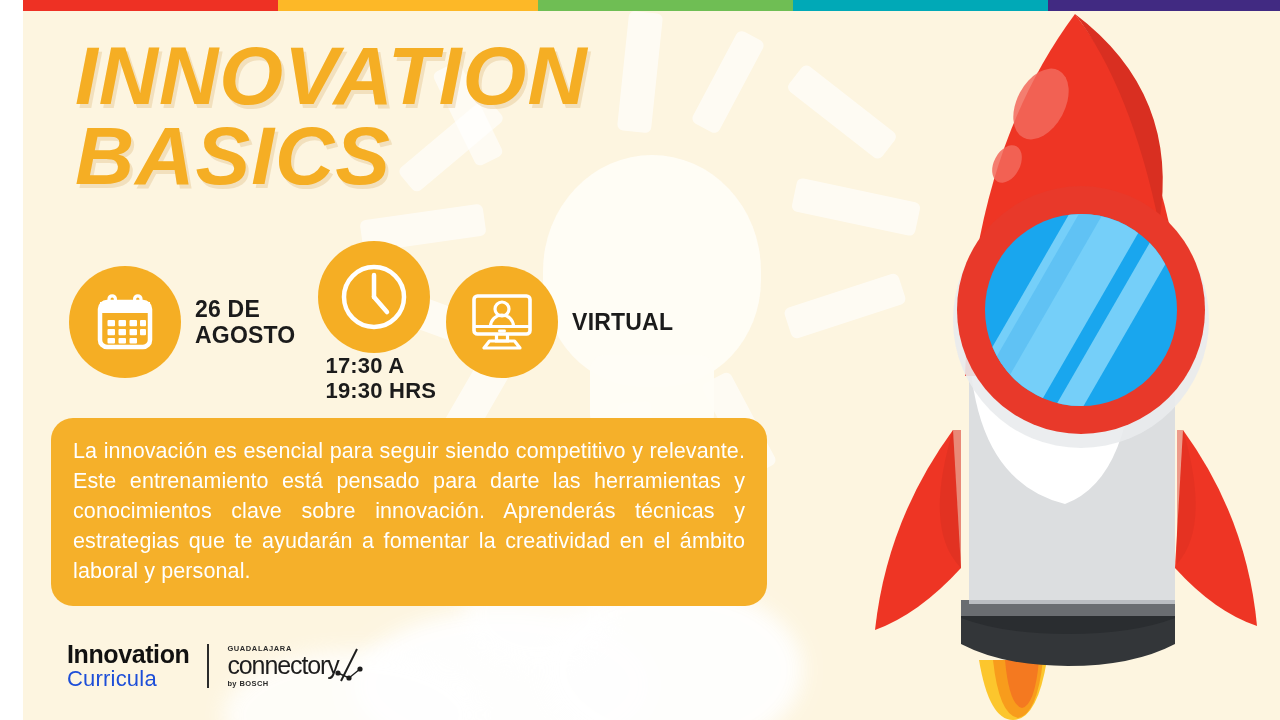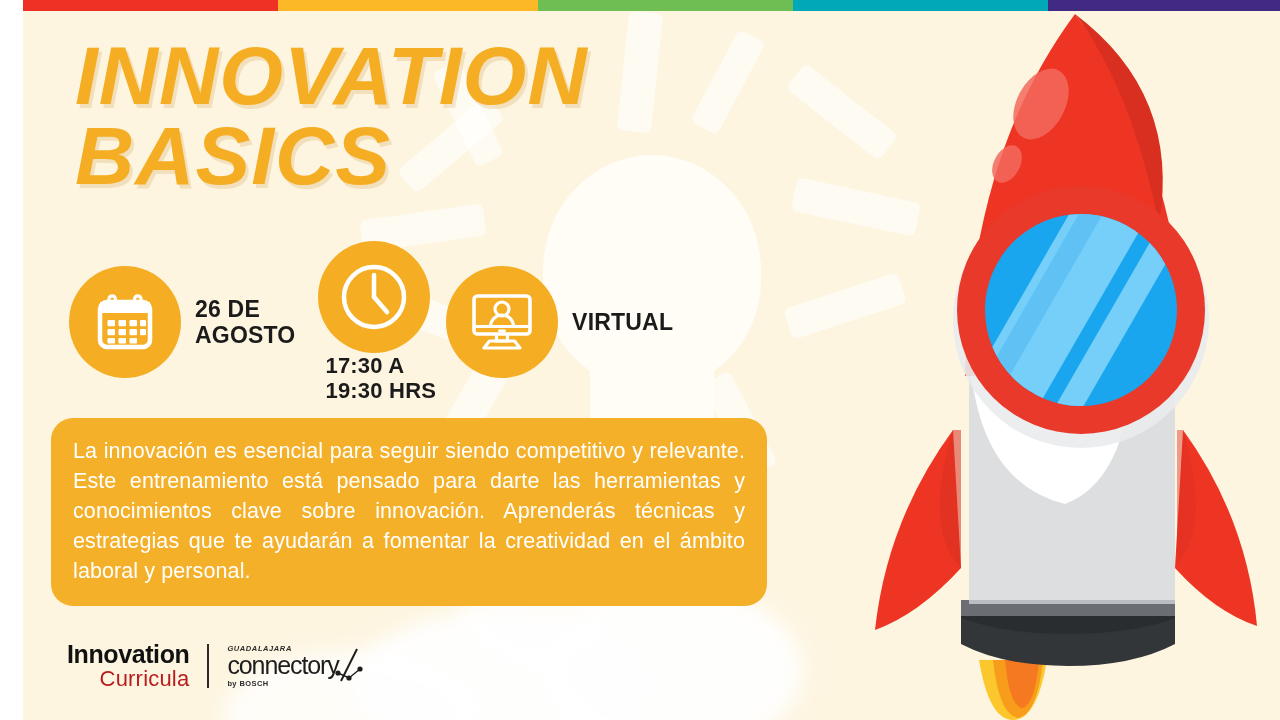--- a/index.html
+++ b/index.html
@@ -152,33 +152,33 @@
     display: flex;
     align-items: center;
     z-index: 12;
   }
   #logo-innovation { line-height: 1; }
   #logo-innovation .l1 {
     font-size: 25px; font-weight: bold; color: #111;
     letter-spacing: -0.4px;
   }
   #logo-innovation .l2 {
-    font-size: 22px; font-weight: 300; color: #b91c1c;
-    text-align: right; margin-top: 1px;
+    font-size: 22px; font-weight: 300; color: #1d4ed8;
+    text-align: left; margin-top: 1px;
     letter-spacing: .2px;
   }
   #logo-divider {
     width: 2px; height: 44px;
     background: #2b2b2b;
     margin: 0 18px;
   }
   #logo-connectory { position: relative; line-height: 1; }
   #logo-connectory .city {
     font-size: 7.5px; font-weight: bold; color: #2b2b2b;
-    letter-spacing: .6px; margin-bottom: 1px; font-style: italic;
+    letter-spacing: .6px; margin-bottom: 1px;
   }
   #logo-connectory .name {
     font-size: 25px; color: #1d1d1d; letter-spacing: -1.1px;
   }
   #logo-connectory .by {
     font-size: 7.5px; font-weight: bold; color: #2b2b2b;
     letter-spacing: .4px; margin-top: 2px;
   }
   #connectory-mark {
     position: absolute; right: -26px; top: 2px;

